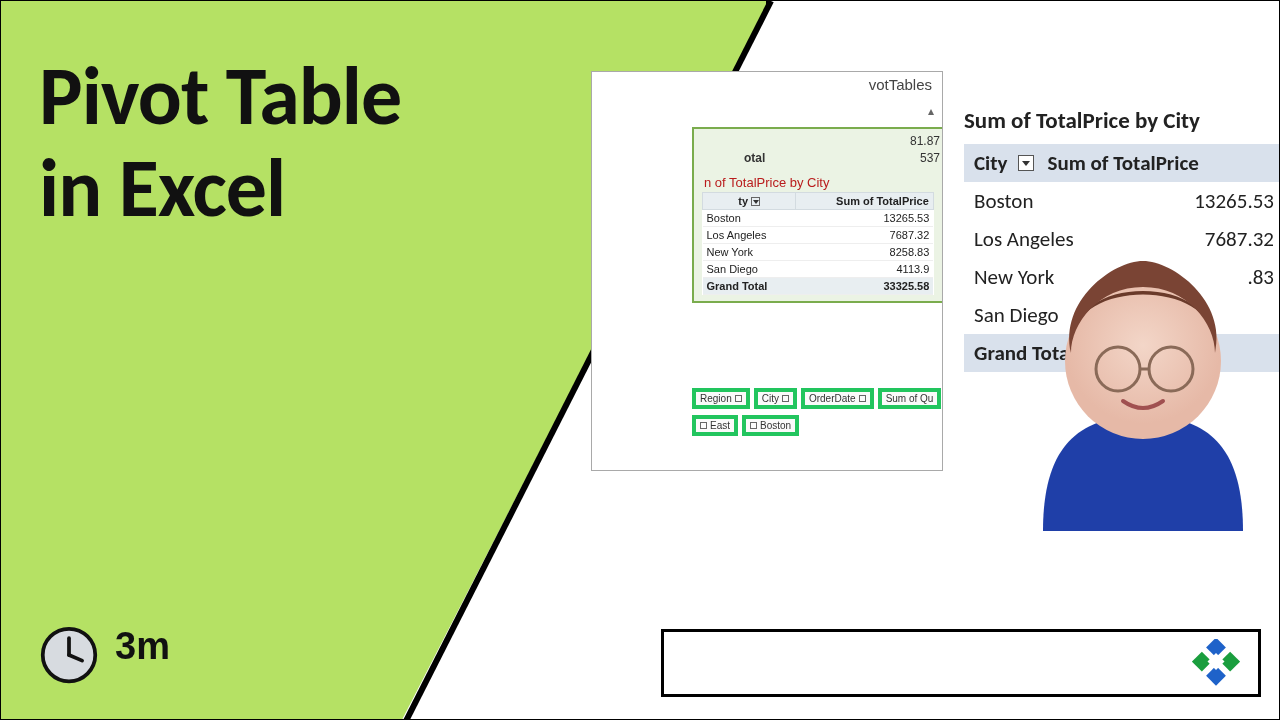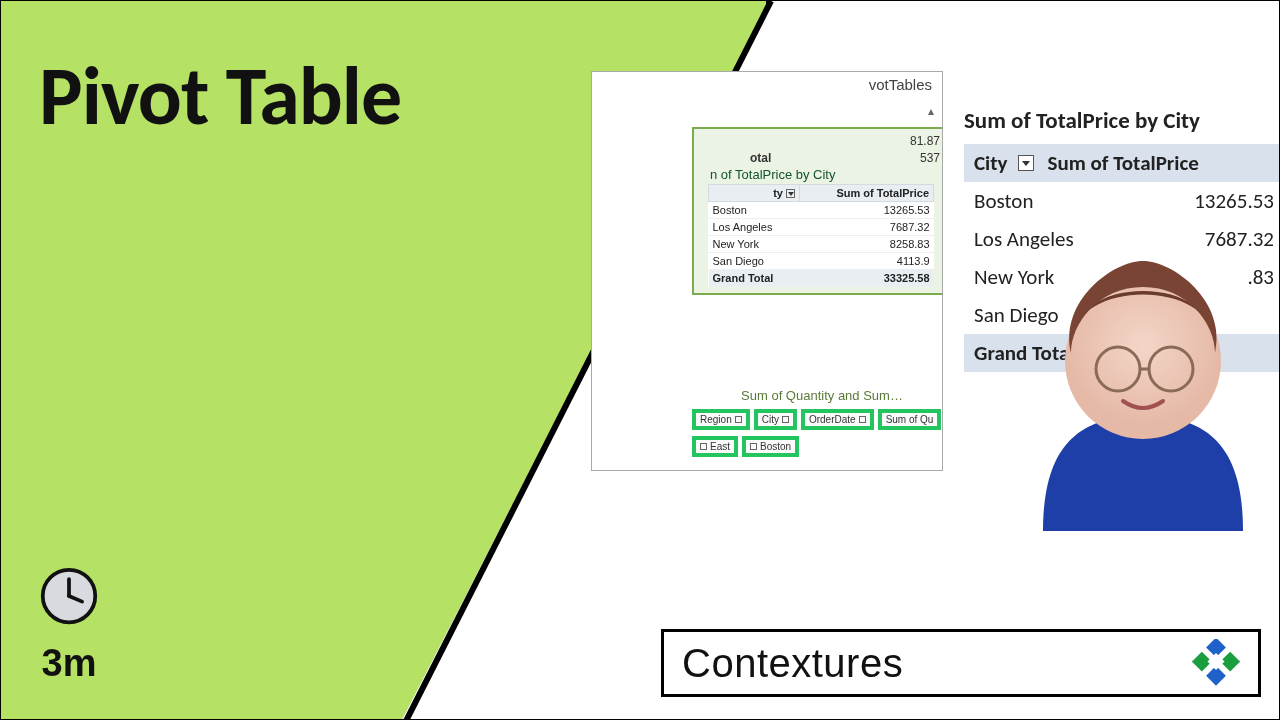--- a/index.html
+++ b/index.html
@@ -28,21 +28,21 @@
 
   .title {
     position: absolute; left: 38px; top: 50px;
     font-size: 82px; font-weight: 600; line-height: 1.12;
     color: #111; letter-spacing: -1px;
     font-family: "Segoe UI Semibold","Calibri","Arial",sans-serif;
   }
 
   .meta {
     position: absolute; left: 38px; bottom: 34px;
-    display: flex; align-items: center; gap: 16px; flex-direction: column;
+    display: flex; gap: 16px;
   }
   .clock { width: 60px; height: 60px; }
   .meta span { font-size: 38px; font-weight: 600; color: #111; }
 
   
   .dialog {
     position: absolute; left: 590px; top: 70px;
     width: 352px; height: 400px;
     border: 1px solid #a9a9a9;
     background: #fff;
@@ -52,28 +52,28 @@
   }
   .dialog .tabbar {
     position: absolute; right: 10px; top: 4px;
     color: #444; font-size: 15px;
   }
 
   .preview {
     position: absolute; left: 100px; top: 55px;
     width: 260px;
     border: 2px solid #7aac4d; background: #ebf3e4;
-    padding: 4px 6px 6px 12px;
+    padding: 4px 6px 6px 6px;
   }
   .topnums { text-align: right; font-size: 12px; color: #333; line-height: 1.4; }
   .topnums .row { display:flex; justify-content:space-between; padding: 0 4px; }
   .topnums .row .lbl { font-weight: 600; margin-left: 40px; }
-  .preview-title { color: #14532d; margin: 0 0 2px 4px; font-size: 13px; }
+  .preview-title { color: #b91c1c; margin: 8px 0 2px 4px; font-size: 13px; }
   .pv-table { font-size: 11px; color: #222; background: #fff; margin: 2px 2px 0 2px; border-collapse: collapse; width: 95%; }
-  .pv-table th { background:#e8eef1; font-weight:600; text-align:right; padding:2px 4px; border:1px solid #d3dbe0;}
+  .pv-table th { background:#e8eef1; font-weight:600; text-align:center; padding:2px 4px; border:1px solid #d3dbe0;}
   .pv-table td { padding:2px 4px; border-bottom:1px solid #eee;}
   .pv-table .num { text-align:right; }
   .pv-table .gt td { font-weight:700; background:#e8eef1;}
   .dd { display:inline-block; width:9px; height:9px; border:1px solid #666; margin-left:3px; vertical-align:middle; position:relative;}
   .dd::after{content:"";position:absolute;left:1px;top:2px;border-left:3px solid transparent;border-right:3px solid transparent;border-top:4px solid #333;}
 
   .below-cap { color:#5a7a3a; font-size:13px; text-align:center; margin-top:6px;}
   .fieldrow { margin-top:6px; font-size:10px; color:#333; display:flex; gap:4px; }
   .fieldrow .fld { border:4px solid #22c55e; padding:1px 4px; background:#fafafa; display:flex; align-items:center; gap:3px;}
   .fieldrow .mini { width:7px;height:7px;border:1px solid #666;display:inline-block;}
@@ -113,20 +113,21 @@
 </head>
 <body>
 
 <div class="left-panel"></div>
 <svg class="left-stroke" viewBox="0 0 780 720" preserveAspectRatio="none">
   <line x1="770" y1="0" x2="405" y2="720" stroke="#000" stroke-width="6"></line>
 </svg>
 
 <div class="title">
   <div>Pivot Table</div>
+  <div>in Excel</div>
 </div>
 
 <div class="meta">
   <svg class="clock" viewBox="0 0 64 64">
     <circle cx="32" cy="32" r="28" fill="#d7dbe0" stroke="#111" stroke-width="4"></circle>
     <line x1="32" y1="32" x2="32" y2="14" stroke="#111" stroke-width="4" stroke-linecap="round"></line>
     <line x1="32" y1="32" x2="46" y2="38" stroke="#111" stroke-width="4" stroke-linecap="round"></line>
   </svg>
   <span>3m</span>
 </div>
@@ -171,21 +172,20 @@
           </tr>
       <tr class="gt">
             <td>Grand Total</td>
             <td class="num">33325.58</td>
           </tr>
     </tbody>
       </table>
   </div>
 
   <div style="position:absolute;left:100px;top:310px;width:260px;">
-    <div class="below-cap">Sum of Quantity and Sum…</div>
     <div class="fieldrow">
       <div class="fld">
           <span>Region</span>
           <span class="mini"></span>
         </div>
       <div class="fld">
           <span>City</span>
           <span class="mini"></span>
         </div>
       <div class="fld">
@@ -249,21 +249,20 @@
   <circle cx="120" cy="130" r="78" fill="url(#skin)"></circle>
   <path d="M50 110 C50 48 190 48 190 110 C190 80 160 60 120 60 C80 60 50 80 50 110 Z" fill="#6a3a2a"></path>
   <path d="M48 122 C36 70 90 30 120 30 C150 30 204 70 192 122 C192 92 164 56 120 56 C76 56 48 92 48 122 Z" fill="#7a4434"></path>
   <circle cx="95" cy="138" r="22" fill="none" stroke="#8a6a58" stroke-width="3"></circle>
   <circle cx="148" cy="138" r="22" fill="none" stroke="#8a6a58" stroke-width="3"></circle>
   <line x1="117" y1="138" x2="126" y2="138" stroke="#8a6a58" stroke-width="3"></line>
   <path d="M100 170 Q120 184 140 170" stroke="#a05050" stroke-width="4" fill="none" stroke-linecap="round"></path>
 </svg>
 
 <div class="brandbar">
-  <span>Contextures</span>
   <svg class="logo" viewBox="0 0 48 48">
     <g transform="rotate(45 24 24)">
       <rect x="6" y="6" width="14" height="14" fill="#1e62c9"></rect>
       <rect x="26" y="6" width="14" height="14" fill="#1a9e3e"></rect>
       <rect x="6" y="26" width="14" height="14" fill="#1a9e3e"></rect>
       <rect x="26" y="26" width="14" height="14" fill="#1e62c9"></rect>
       <rect x="17" y="17" width="12" height="12" fill="#fff"></rect>
     </g>
   </svg>
 </div>

